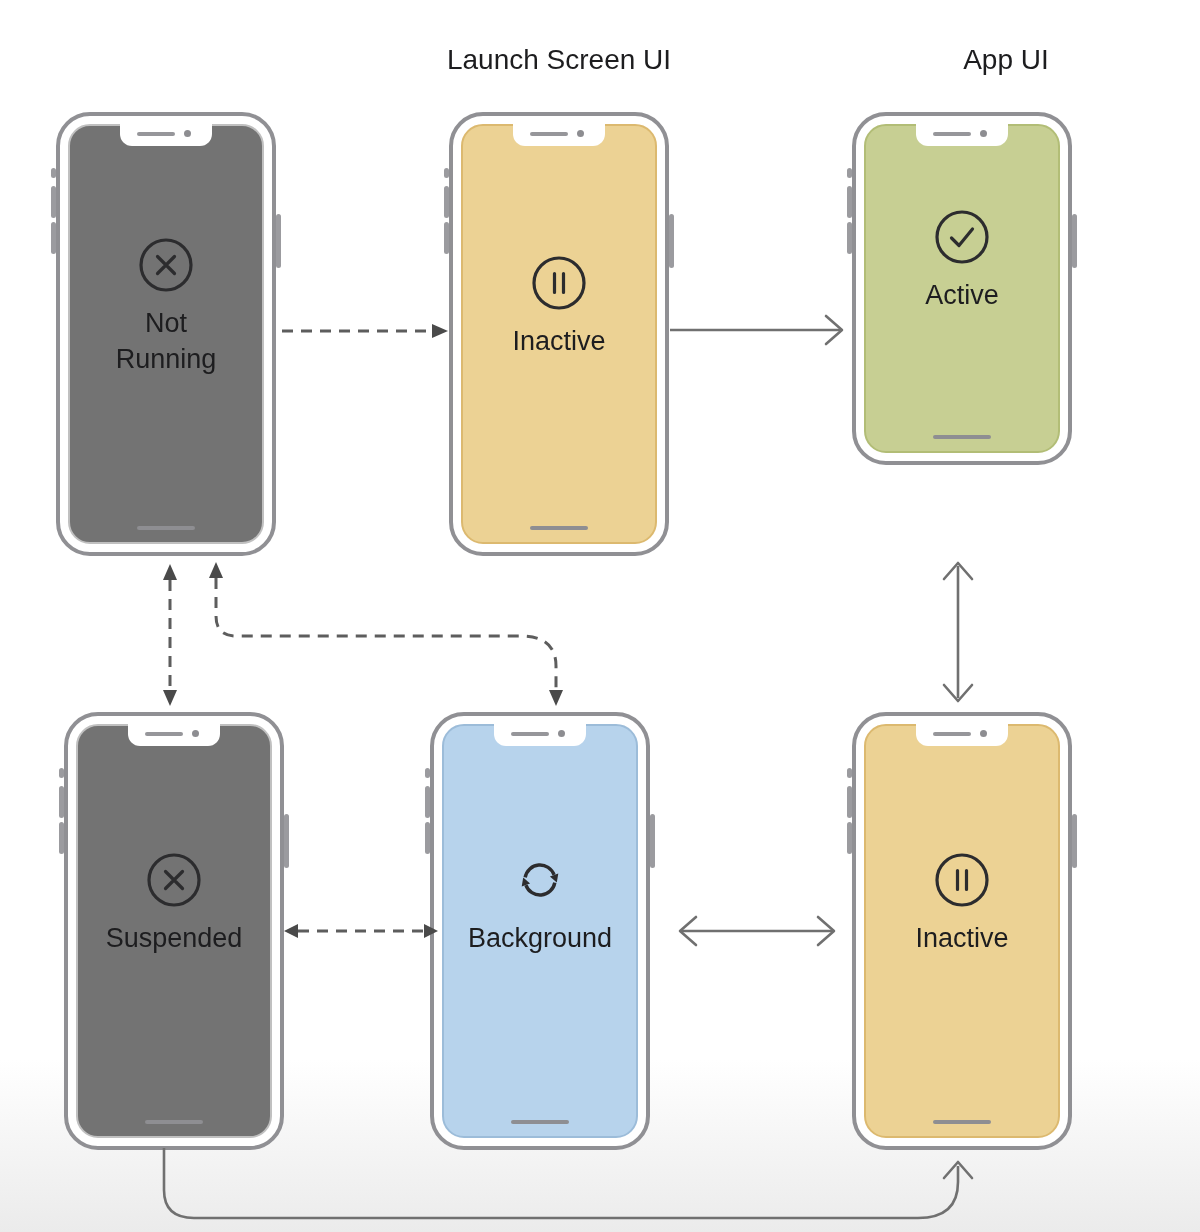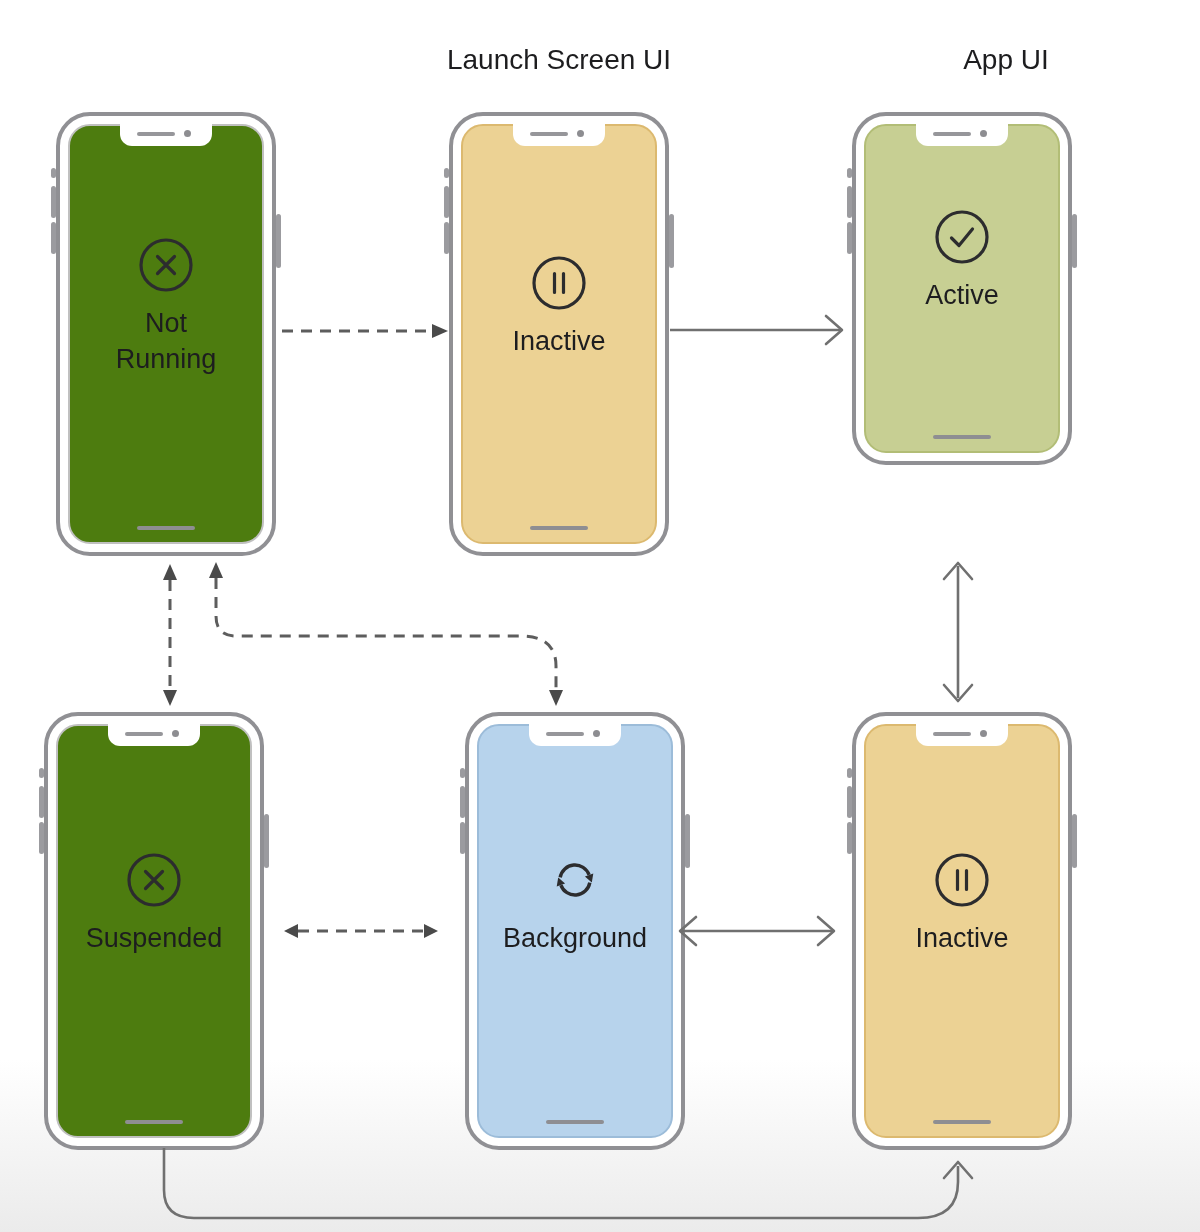--- a/index.html
+++ b/index.html
@@ -21,21 +21,21 @@
 
   .phone{
     position:absolute;width:220px;box-sizing:border-box;
     background:#ffffff;
     border:4px solid #909094;border-radius:34px;
   }
   .phone .screen{
     position:absolute;inset:8px;box-sizing:border-box;
     border-radius:22px;border:2px solid;
   }
-  .screen.gray  {background:#4d7c0f;border-color:#c0c0c0;}
+  .screen.gray  {background:#737373;border-color:#c0c0c0;}
   .screen.yellow{background:#ecd294;border-color:#dcb96f;}
   .screen.green {background:#c7cf93;border-color:#b2bd76;}
   .screen.blue  {background:#b7d3ec;border-color:#9cbcd9;}
 
   .notch{
     position:absolute;top:-2px;left:50%;transform:translateX(-50%);
     width:92px;height:22px;background:#ffffff;
     border-radius:0 0 12px 12px;
   }
   .speaker{
@@ -138,42 +138,42 @@
         <svg class="state-icon" width="56" height="56" viewBox="0 0 56 56">
           <circle cx="28" cy="28" r="25" fill="none" stroke="#2c2c2e" stroke-width="3.2"></circle>
           <path d="M17.5 29 L25 36.5 L38.5 20" stroke="#2c2c2e" stroke-width="3.2" stroke-linecap="round" stroke-linejoin="round" fill="none"></path>
         </svg>
         <div class="state-label">Active</div>
       </div>
       <div class="home-bar"></div>
     </div>
   </div>
 
-  <div class="phone" style="left:44px;top:712px;height:438px;">
+  <div class="phone" style="left:64px;top:712px;height:438px;">
     <div class="side-btn btn-mute"></div>
     <div class="side-btn btn-vol-up"></div>
     <div class="side-btn btn-vol-down"></div>
     <div class="side-btn btn-power"></div>
     <div class="screen gray">
       <div class="notch">
         <div class="speaker"></div>
         <div class="camera"></div>
       </div>
       <div class="content">
         <svg class="state-icon" width="56" height="56" viewBox="0 0 56 56">
           <circle cx="28" cy="28" r="25" fill="none" stroke="#2c2c2e" stroke-width="3.2"></circle>
           <path d="M19.5 19.5 L36.5 36.5 M36.5 19.5 L19.5 36.5" stroke="#2c2c2e" stroke-width="3.2" stroke-linecap="round" fill="none"></path>
         </svg>
         <div class="state-label">Suspended</div>
       </div>
       <div class="home-bar"></div>
     </div>
   </div>
 
-  <div class="phone" style="left:465px;top:712px;height:438px;">
+  <div class="phone" style="left:430px;top:712px;height:438px;">
     <div class="side-btn btn-mute"></div>
     <div class="side-btn btn-vol-up"></div>
     <div class="side-btn btn-vol-down"></div>
     <div class="side-btn btn-power"></div>
     <div class="screen blue">
       <div class="notch">
         <div class="speaker"></div>
         <div class="camera"></div>
       </div>
       <div class="content">

